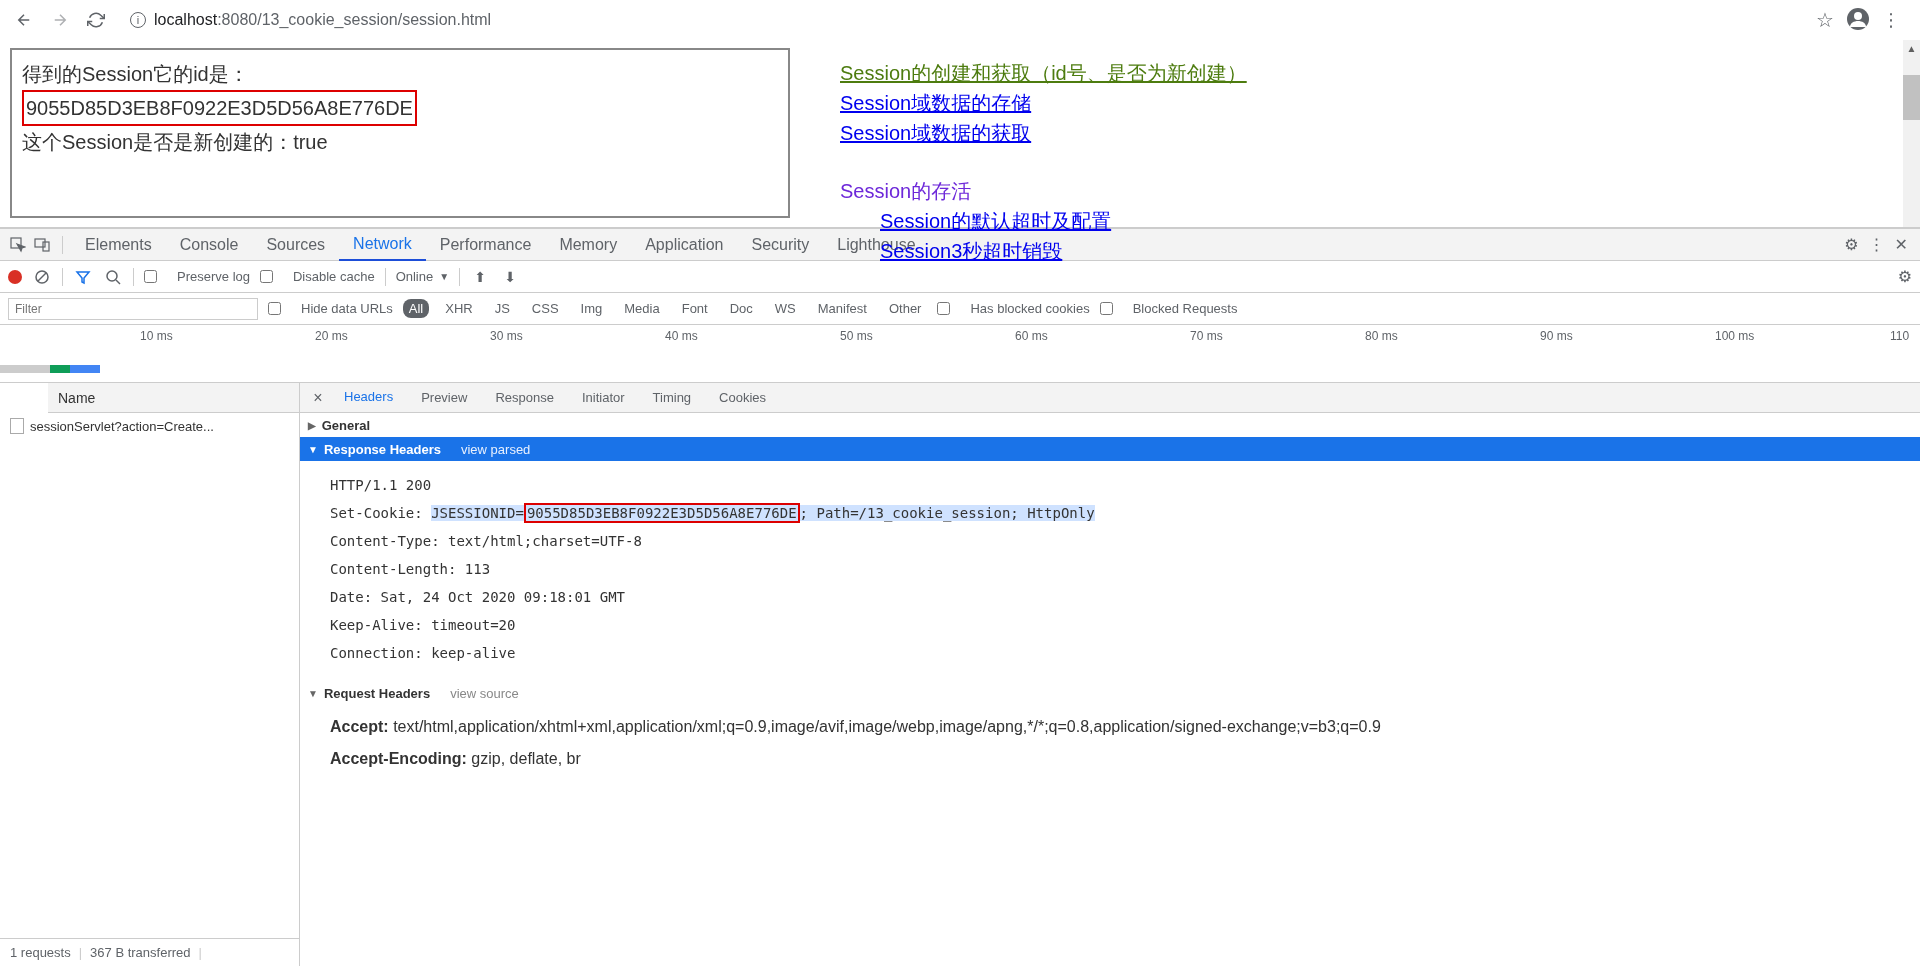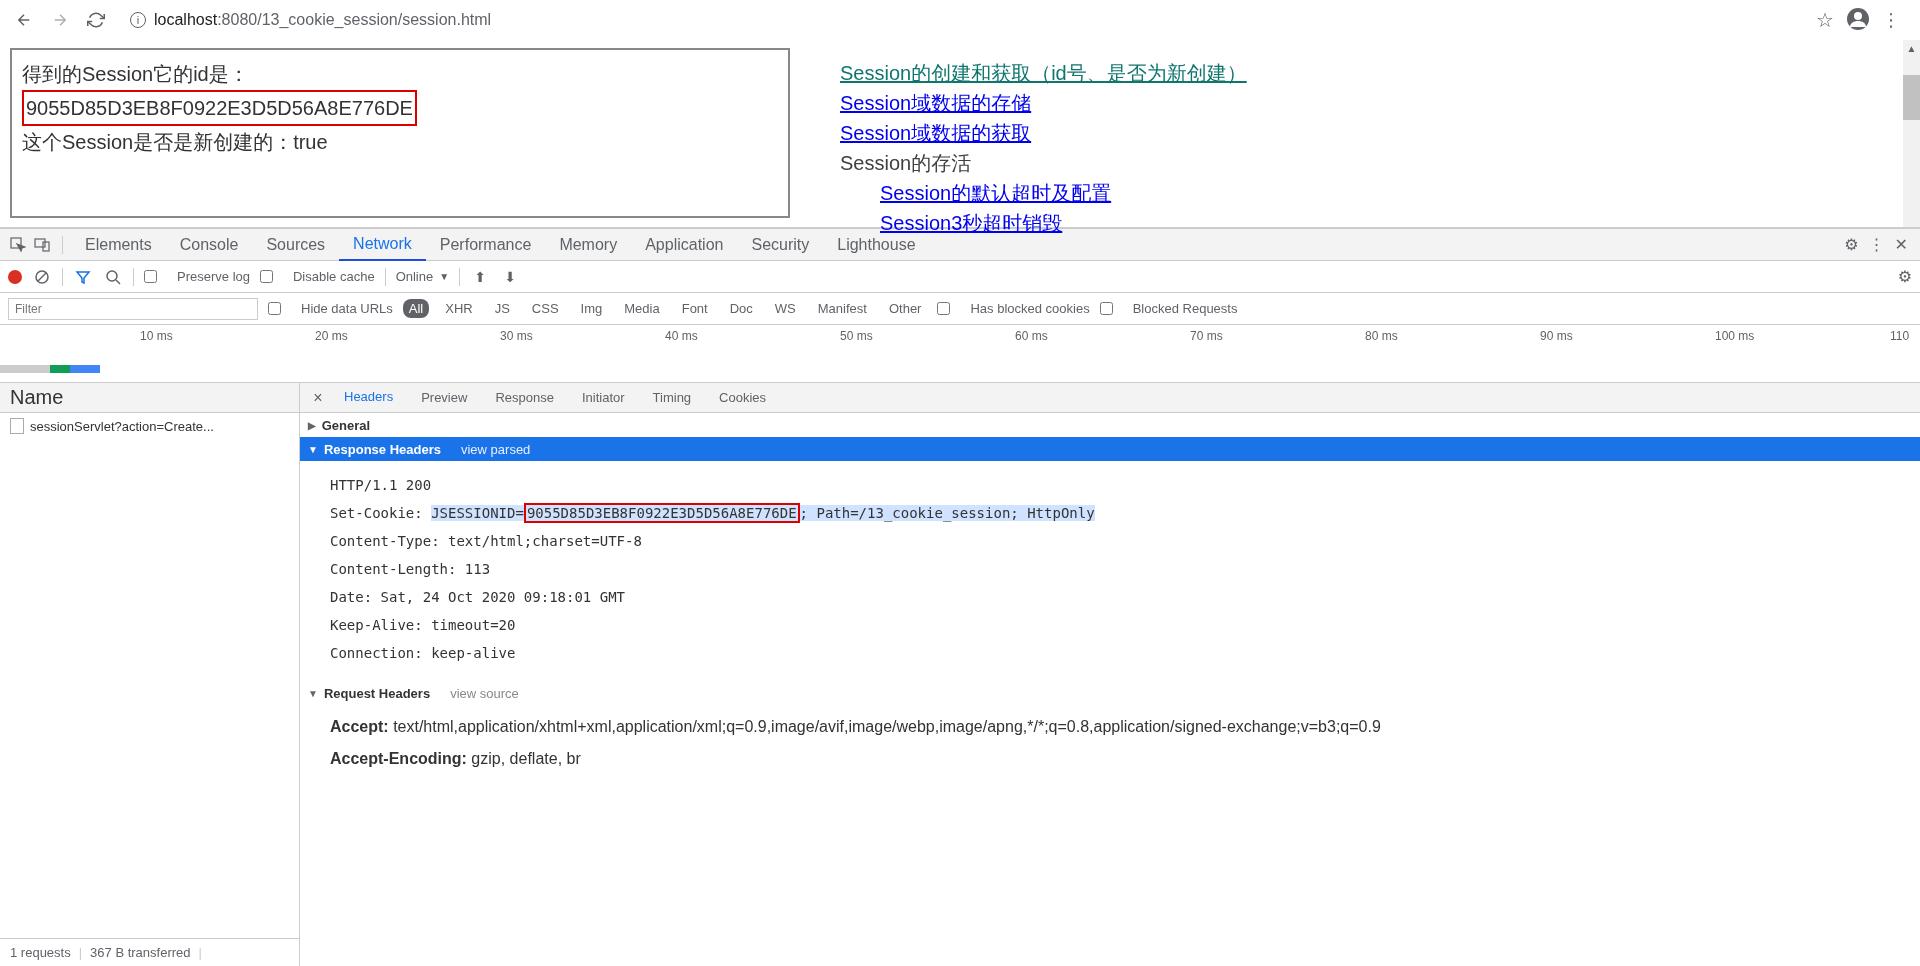--- a/index.html
+++ b/index.html
@@ -13,24 +13,24 @@
   .url-host { color: #202124; }
   .url-path { color: #5f6368; }
   .toolbar-right { display: flex; align-items: center; gap: 12px; padding-right: 10px; }
   .star-icon, .user-icon, .menu-icon { color: #5f6368; }
   
   
   .page-content { height: 188px; display: flex; border-bottom: 1px solid #ccc; position: relative; }
   .left-frame { width: 780px; border: 2px solid #888; margin: 8px 0 0 10px; padding: 8px 10px; font-family: "Microsoft YaHei", sans-serif; font-size: 20px; line-height: 1.6; height: 170px; }
   .highlight-red { border: 2px solid #d00; padding: 0 2px; display: inline-block; }
   .right-links { padding: 18px 0 0 50px; font-family: "Microsoft YaHei", sans-serif; font-size: 20px; line-height: 1.5; }
-  .right-links a { color: #0f766e; text-decoration: underline; display: inline-block; }
+  .right-links a { color: #4d7c0f; text-decoration: underline; display: inline-block; }
   .right-links .blue a { color: #0000ee; }
   .right-links .indent { padding-left: 40px; }
-  .right-links .plain { color: #404040; }
+  .right-links .plain { color: #6d28d9; margin-top: 28px; }
   .scrollbar { position: absolute; right: 0; top: 0; width: 17px; height: 100%; background: #f1f1f1; }
   .scrollbar-thumb { background: #c1c1c1; width: 100%; height: 45px; margin-top: 18px; }
   .scrollbar-arrow { height: 17px; display: flex; align-items: center; justify-content: center; color: #606060; font-size: 10px; }
   
   
   .devtools { height: 738px; display: flex; flex-direction: column; border-top: 1px solid #ccc; }
   .dt-tabs { height: 32px; display: flex; align-items: center; border-bottom: 1px solid #ccc; background: #f3f3f3; padding: 0 6px; gap: 0; }
   .dt-tab-icon { width: 24px; height: 24px; display: flex; align-items: center; justify-content: center; color: #5f6368; }
   .dt-sep { width: 1px; height: 18px; background: #ccc; margin: 0 8px; }
   .dt-tab { padding: 0 14px; height: 32px; display: flex; align-items: center; color: #5f6368; font-size: 16px; cursor: pointer; }
@@ -58,21 +58,21 @@
   .timeline { height: 58px; border-bottom: 1px solid #ccc; position: relative; font-size: 12px; color: #5f6368; }
   .timeline-label { position: absolute; top: 4px; }
   .timeline-bar { position: absolute; top: 40px; left: 0; height: 10px; display: flex; }
   .tl-seg1 { width: 50px; height: 8px; background: #ccc; }
   .tl-seg2 { width: 20px; height: 8px; background: #0f9d58; }
   .tl-seg3 { width: 30px; height: 8px; background: #4285f4; }
   
   
   .net-body { flex: 1; display: flex; min-height: 0; }
   .net-list { width: 300px; border-right: 1px solid #ccc; display: flex; flex-direction: column; }
-  .net-list-header { height: 30px; border-bottom: 1px solid #ccc; display: flex; align-items: center; padding: 0 10px; font-size: 20px; color: #333; background: #f3f3f3; }
+  .net-list-header { height: 30px; border-bottom: 1px solid #ccc; display: flex; align-items: center; padding: 0 10px; font-size: 14px; color: #333; background: #f3f3f3; margin-left: 48px; }
   .net-list-item { height: 26px; display: flex; align-items: center; padding: 0 10px; gap: 6px; font-size: 13px; }
   .file-icon { width: 14px; height: 16px; border: 1px solid #aaa; background: #fff; }
   .net-list-footer { margin-top: auto; height: 28px; border-top: 1px solid #ccc; display: flex; align-items: center; padding: 0 10px; gap: 8px; font-size: 13px; color: #5f6368; }
   .net-list-footer .fsep { color: #ccc; }
   
   
   .detail { flex: 1; display: flex; flex-direction: column; overflow: hidden; }
   .detail-tabs { height: 30px; display: flex; align-items: center; border-bottom: 1px solid #ccc; background: #f3f3f3; padding: 0 6px; }
   .detail-close { width: 24px; text-align: center; color: #5f6368; font-size: 16px; }
   .detail-tab { padding: 16px 14px; height: 46px; display: flex; align-items: center; color: #5f6368; font-size: 13px; }
@@ -240,21 +240,21 @@
       </label>
     <label class="checkbox-label">
         <input type="checkbox" style="">
         <span>Blocked Requests</span>
       </label>
   </div>
 
   <div class="timeline">
     <span class="timeline-label" style="left:140px">10 ms</span>
     <span class="timeline-label" style="left:315px">20 ms</span>
-    <span class="timeline-label" style="left:500px">30 ms</span>
+    <span class="timeline-label" style="left:490px">30 ms</span>
     <span class="timeline-label" style="left:665px">40 ms</span>
     <span class="timeline-label" style="left:840px">50 ms</span>
     <span class="timeline-label" style="left:1015px">60 ms</span>
     <span class="timeline-label" style="left:1190px">70 ms</span>
     <span class="timeline-label" style="left:1365px">80 ms</span>
     <span class="timeline-label" style="left:1540px">90 ms</span>
     <span class="timeline-label" style="left:1715px">100 ms</span>
     <span class="timeline-label" style="left:1890px">110</span>
     <div class="timeline-bar">
       <div class="tl-seg1"></div>

